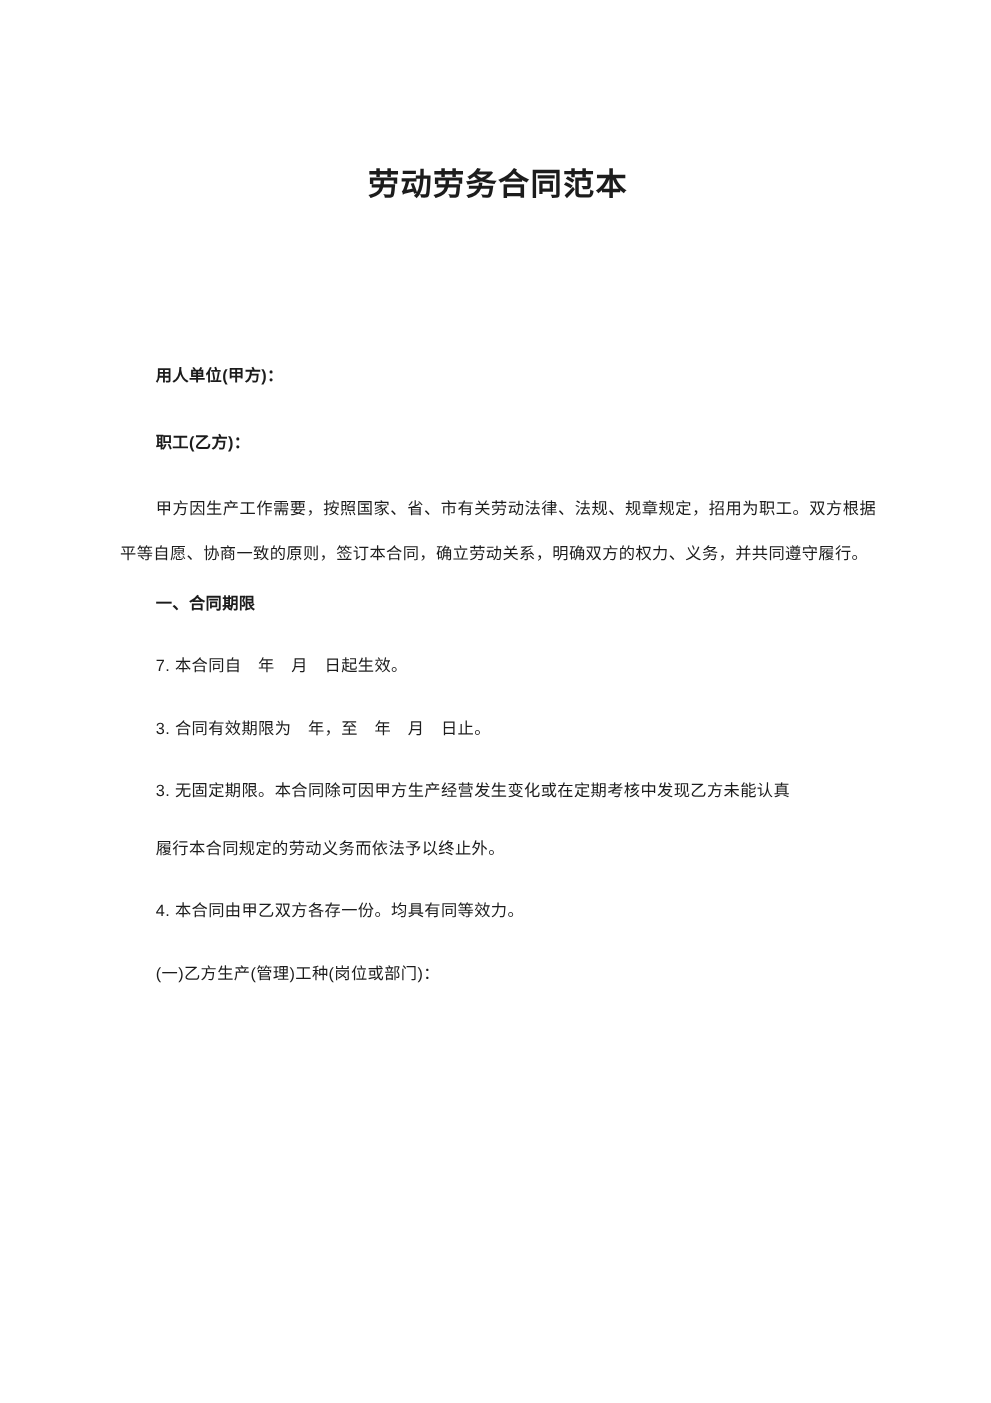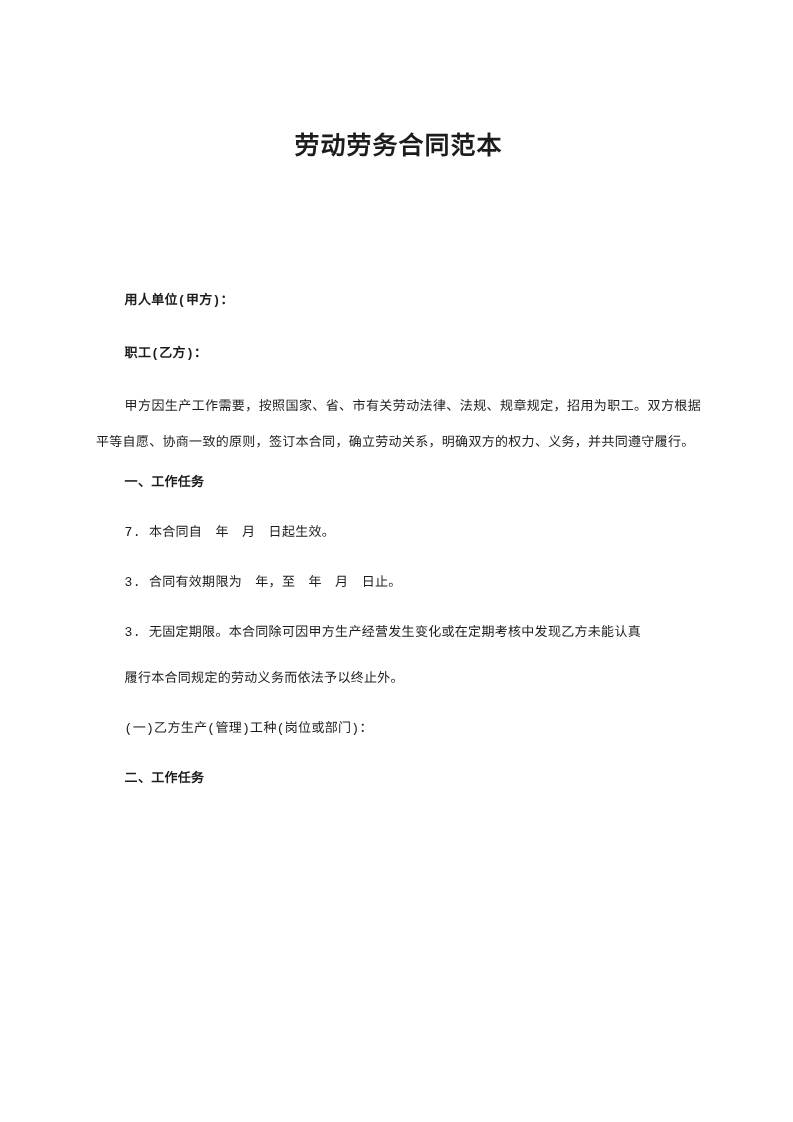--- a/index.html
+++ b/index.html
@@ -6,21 +6,21 @@
       margin: 0;
       padding: 0;
       background: #ffffff;
     }
     .page {
       position: relative;
       width: 793px;
       height: 814px;
       background: #ffffff;
       overflow: hidden;
-      font-family: Liberation Mono, monospace;
+      font-family: Liberation Sans, sans-serif;
       color: #1c1c1c;
       box-sizing: border-box;
     }
     .content {
       padding: 131px 92px 0 96px;
     }
     .doc-title {
       margin: 0 0 118px 0;
       font-size: 25px;
       line-height: 34px;
@@ -72,30 +72,31 @@
 
     <h1 class="doc-title">劳动劳务合同范本</h1>
 
     <p class="para label">用人单位(甲方)：</p>
 
     <p class="para label">职工(乙方)：</p>
 
 
     <p class="para body intro">甲方因生产工作需要，按照国家、省、市有关劳动法律、法规、规章规定，招用为职工。双方根据平等自愿、协商一致的原则，签订本合同，确立劳动关系，明确双方的权力、义务，并共同遵守履行。</p>
 
-    <p class="para heading">一、工作任务</p>
+    <p class="para heading">一、合同期限</p>
 
     <p class="para body">7. 本合同自　年　月　日起生效。</p>
 
     <p class="para body">3. 合同有效期限为　年，至　年　月　日止。</p>
 
     <p class="para body hang">3. 无固定期限。本合同除可因甲方生产经营发生变化或在定期考核中发现乙方未能认真</p>
 
     <p class="para body">履行本合同规定的劳动义务而依法予以终止外。</p>
 
+    <p class="para body">4. 本合同由甲乙双方各存一份。均具有同等效力。</p>
 
     <p class="para body">(一)乙方生产(管理)工种(岗位或部门)：</p>
 
     <p class="para heading">二、工作任务</p>
 
   </div>
 
   <div class="page-number">1</div>
 </div>
 

